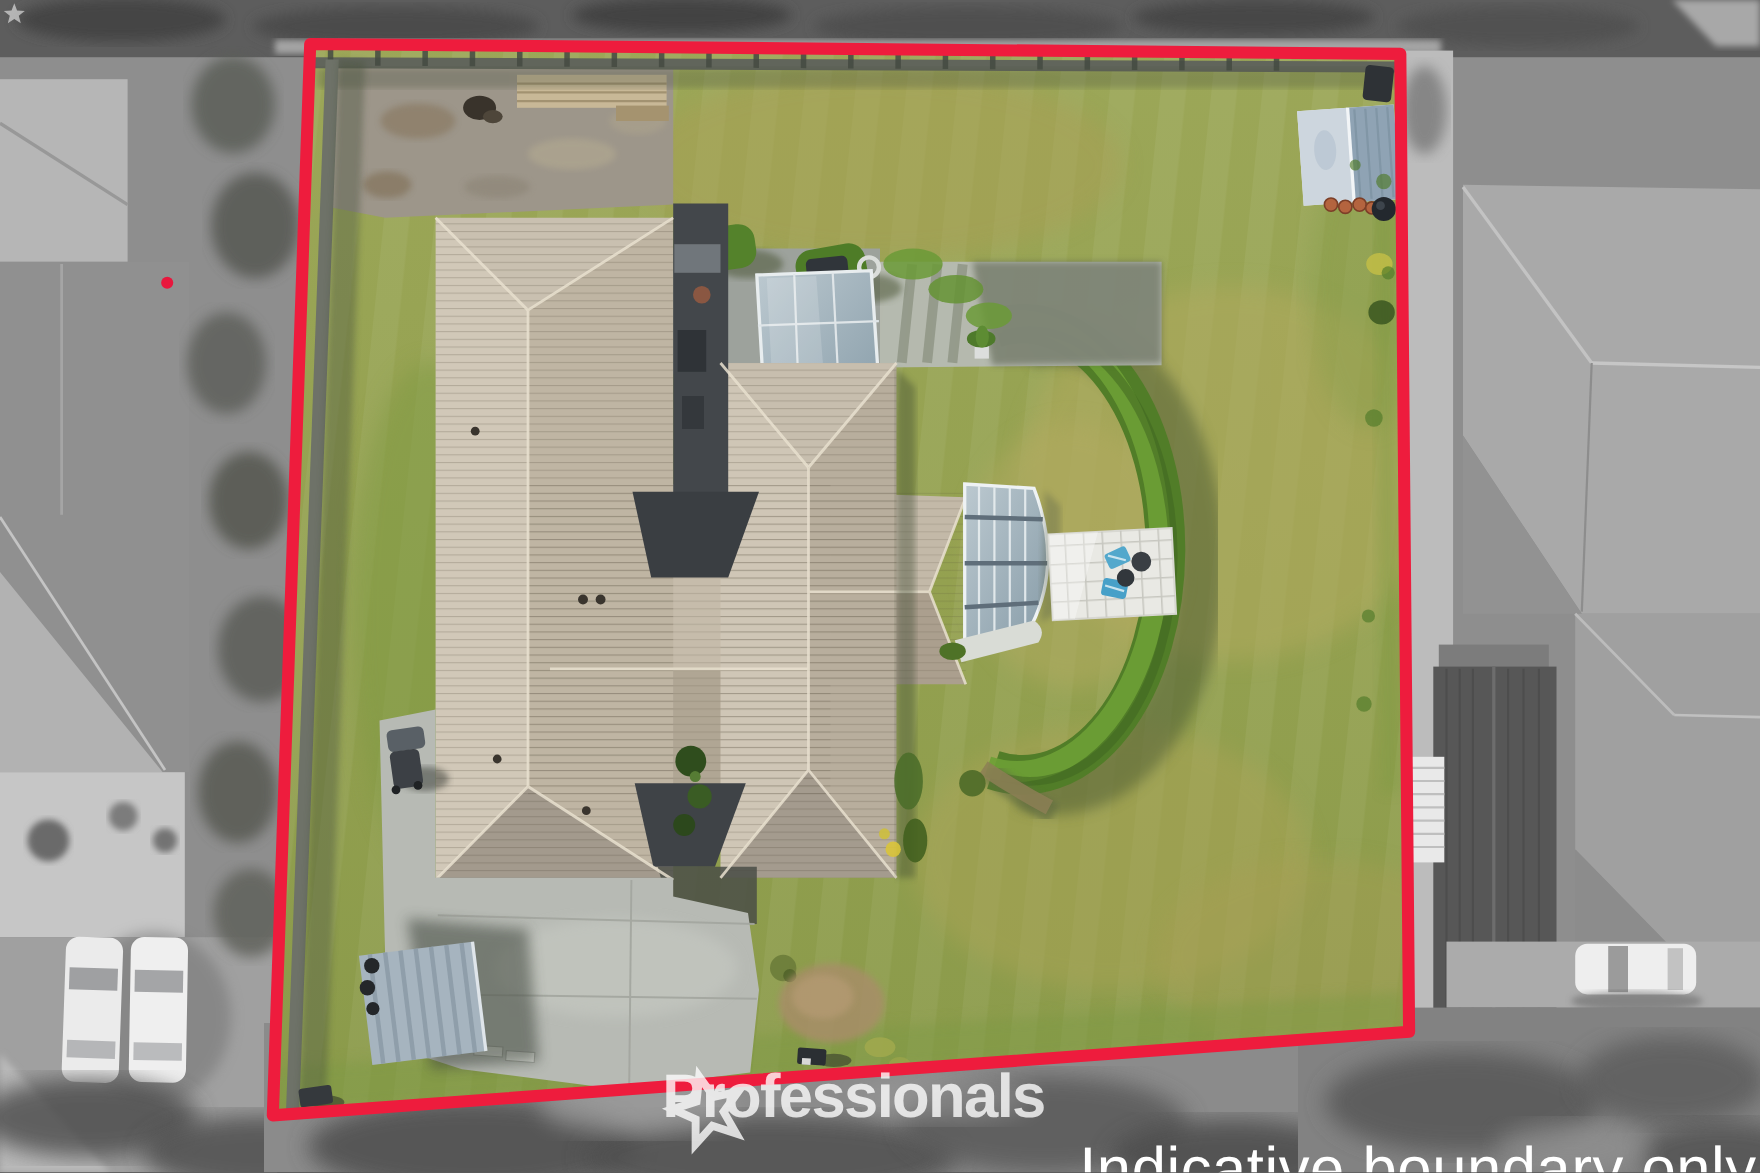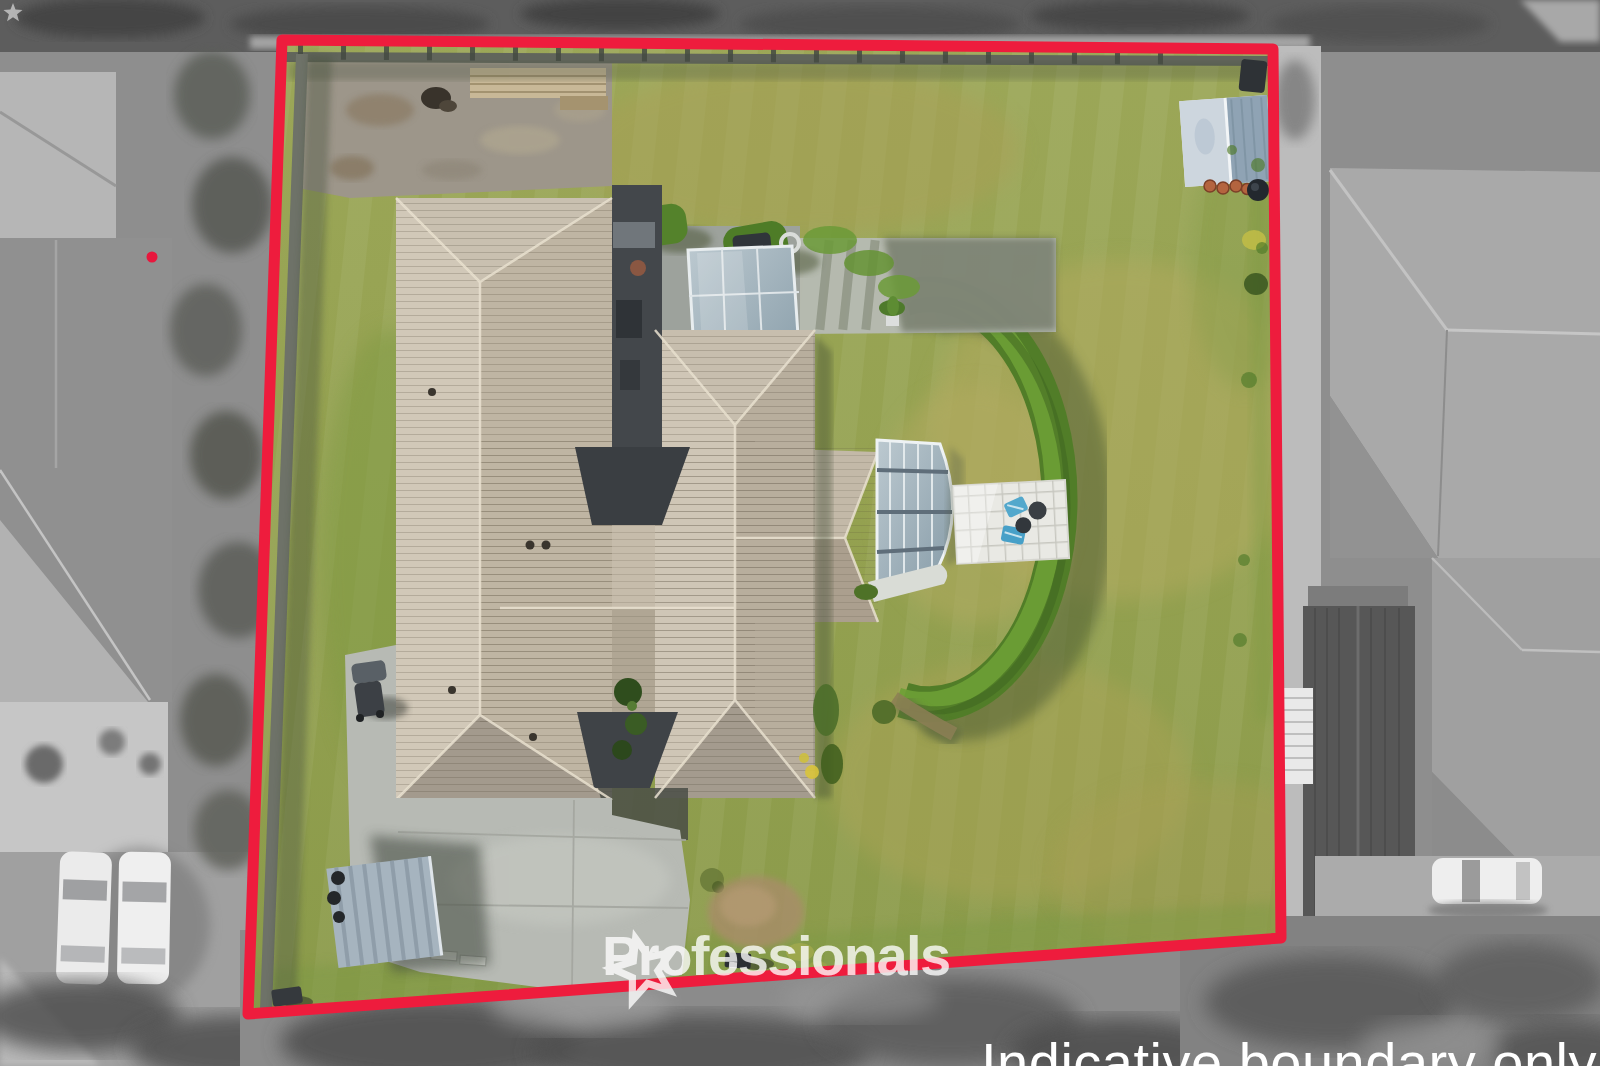--- a/index.html
+++ b/index.html
@@ -1,18 +1,18 @@
 <!DOCTYPE html>
 <html><head>
 <meta charset="utf-8">
 <style>
   html,body{margin:0;padding:0;background:#222;}
   .stage{position:relative;width:1600px;height:1066px;overflow:hidden;background:#8e8e8e;font-family:"Liberation Sans",sans-serif;}
   .stage svg{position:absolute;left:0;top:0;display:block;}
-  .wm-brand{position:absolute;left:602px;top:928px;display:flex;align-items:flex-end;gap:10px;opacity:.78;pointer-events:none;}
+  .wm-brand{position:absolute;left:602px;top:968px;display:flex;align-items:flex-end;gap:10px;opacity:.78;pointer-events:none;}
   .wm-brand .star{width:84px;height:84px;flex:0 0 auto;}
   .wm-brand .brand-text{color:#ffffff;font-size:56px;font-weight:700;letter-spacing:-1.5px;line-height:1;white-space:nowrap;}
   .wm-mini-star{position:absolute;left:845px;top:948px;width:26px;height:26px;opacity:.55;pointer-events:none;}
   .wm-disclaimer{position:absolute;right:3px;top:1032px;color:#ffffff;font-size:56px;font-weight:400;letter-spacing:.5px;line-height:1.1;white-space:nowrap;pointer-events:none;}
 </style>
 </head>
 <body>
 
 <div class="stage">
 

